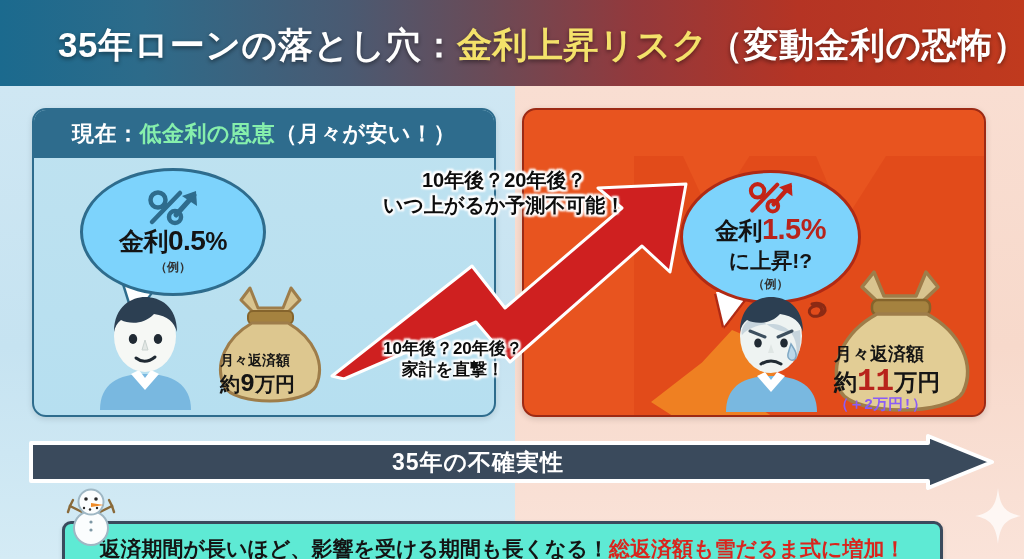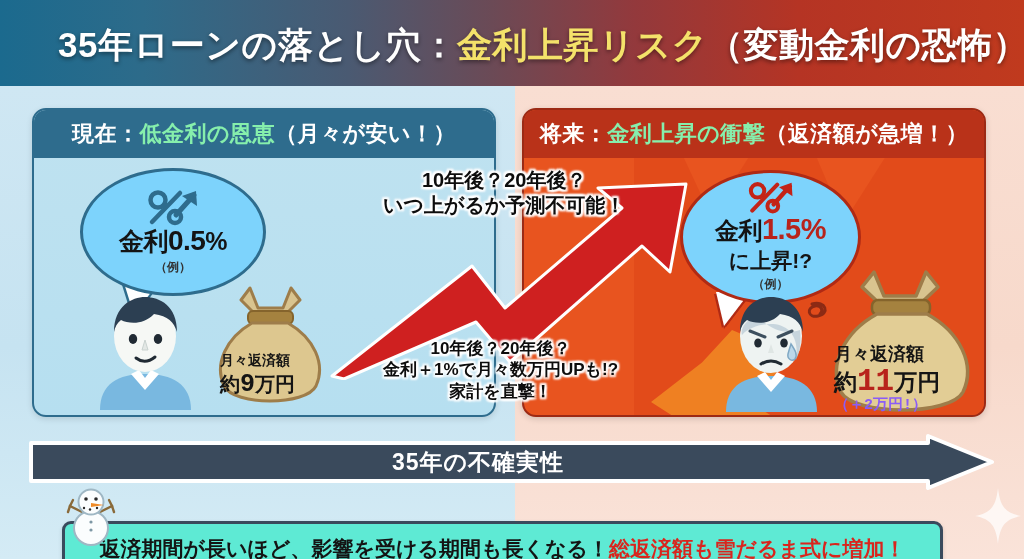--- a/index.html
+++ b/index.html
@@ -164,36 +164,32 @@
       <rect x="40" y="33" width="45" height="13" rx="5" fill="#a5823f" stroke="#85642c" stroke-width="2"></rect>
       <path d="M44 45 C18 60 6 86 16 108 C26 128 98 128 108 108 C118 86 106 60 80 45 Z" fill="#ddc78f" stroke="#9e7d4a" stroke-width="3"></path>
     </svg>
     <div class="bag-text bagL-t1">月々返済額</div>
     <div class="bag-text bagL-t2"><span>約</span><span class="num">9</span><span>万円</span></div>
   </div>
 
   <div class="panel panel-right">
     <div class="jag"></div>
     <div class="jag2"></div>
-    <div class="panel-head panel-head-right">
-      <span><span>将来：</span><span class="hl">金利上昇の衝撃</span><span>（返済額が急増！）</span></span>
-    </div>
   </div>
 
   <svg style="position:absolute;left:330px;top:180px;width:360px;height:200px" viewBox="0 0 360 200">
     <path d="M2 196 L142 86 L175 128 L292 28 L268 8 L356 4 L340 92 L312 66 L180 182 L146 142 L14 199 Z" fill="#cf2020" stroke="#ffffff" stroke-width="3" stroke-linejoin="round"></path>
   </svg>
 
   <div class="mid-text mid-top">
     <div>10年後？20年後？</div>
     <div>いつ上がるか予測不可能！</div>
   </div>
   <div class="mid-text mid-bot">
     <div>10年後？20年後？</div>
-    <div>金利＋1%で月々数万円UPも!?</div>
     <div>家計を直撃！</div>
   </div>
 
   <div class="bubble-tail tail-right"></div>
   <div class="bubble bubble-right">
     <svg class="pct-icon" width="52" height="34" viewBox="0 0 54 38">
       <circle cx="12" cy="11" r="7.5" fill="none" stroke="#c32317" stroke-width="4.5"></circle>
       <circle cx="29" cy="28" r="6" fill="none" stroke="#c32317" stroke-width="4.5"></circle>
       <line x1="6" y1="33" x2="34" y2="4" stroke="#c32317" stroke-width="4.5" stroke-linecap="round"></line>
       <line x1="30" y1="26" x2="48" y2="6" stroke="#c32317" stroke-width="5" stroke-linecap="round"></line>

